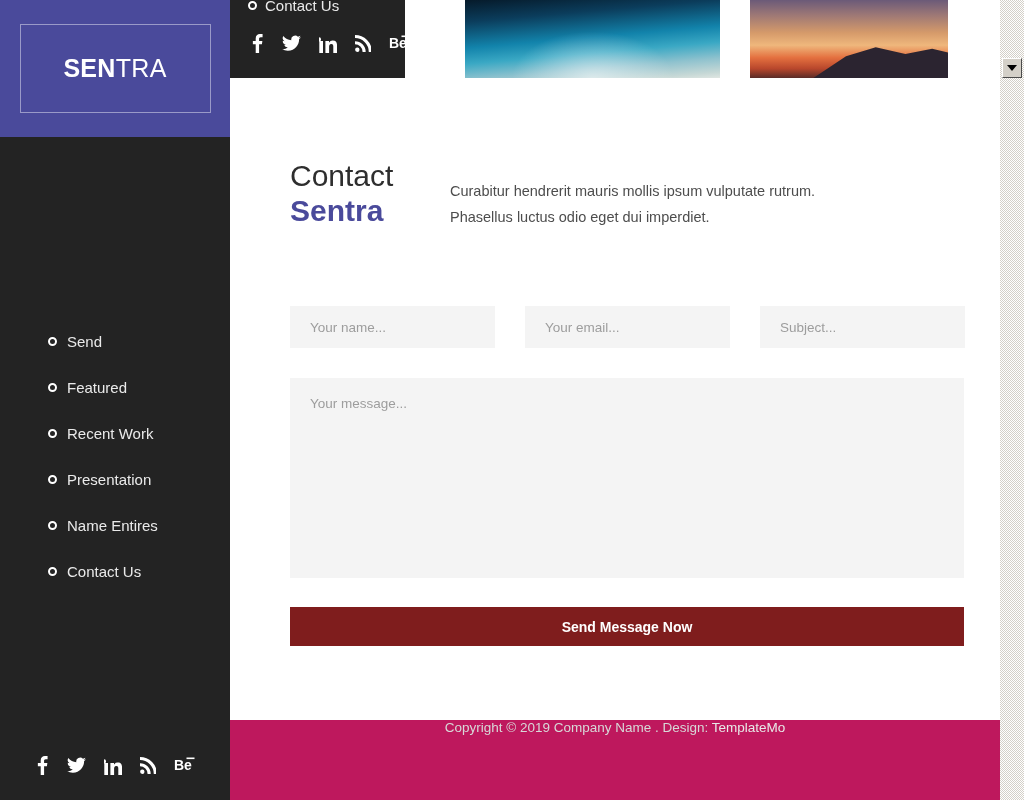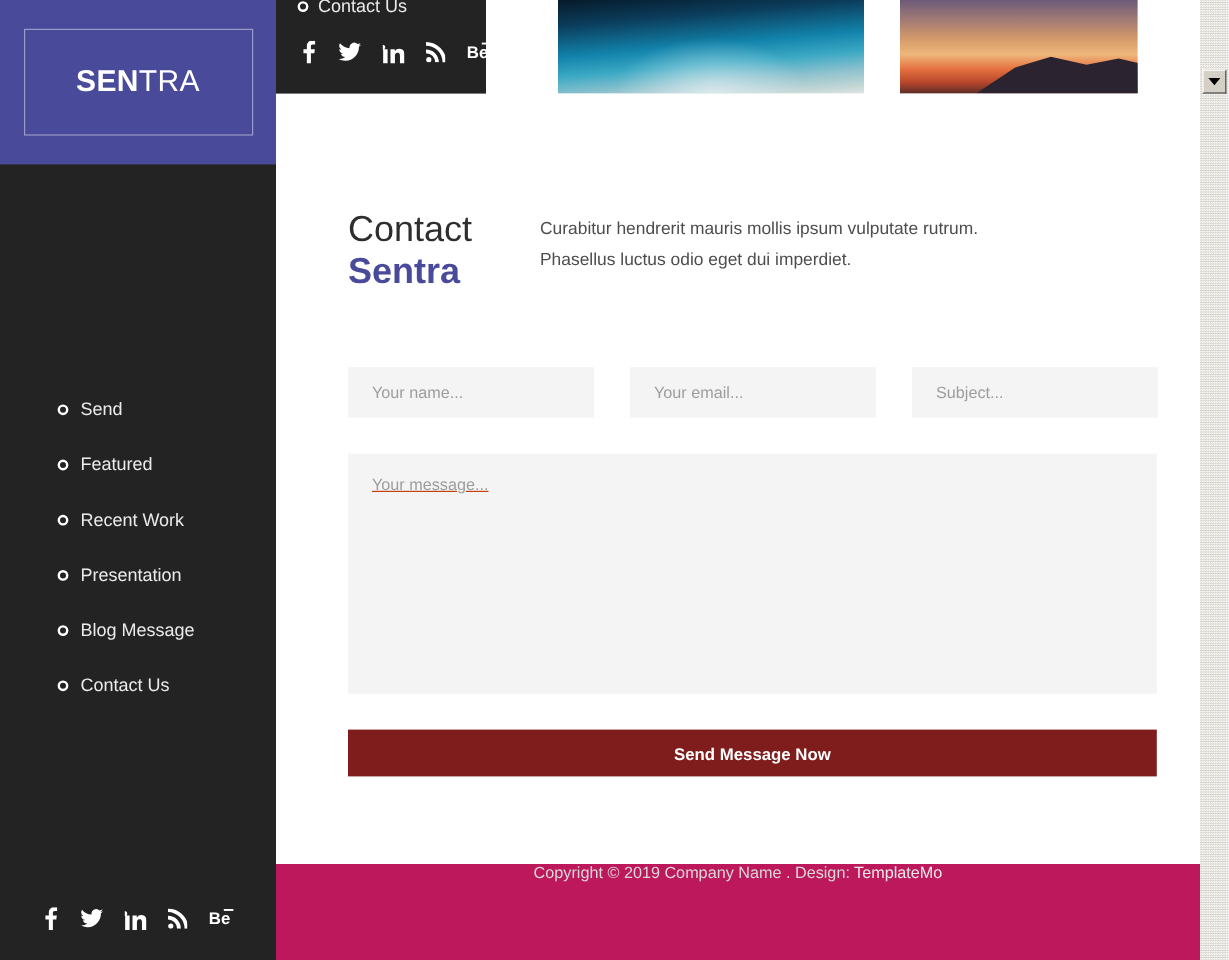--- a/index.html
+++ b/index.html
@@ -146,21 +146,21 @@
 
   
   #contact-section {
     position: absolute;
     left: 230px; top: 78px;
     width: 770px; height: 642px;
     background: #ffffff;
   }
   #contact-head {
     position: absolute;
-    left: 60px; top: 96px;
+    left: 60px; top: 80px;
     width: 150px;
   }
   #contact-head .line1 {
     color: #2e2e2e;
     font-size: 30px;
     line-height: 35px;
     font-weight: 400;
   }
   #contact-head .line2 {
     color: #4a4a9b;
@@ -200,22 +200,21 @@
   #message-field {
     margin-top: 30px;
     width: 674px; height: 200px;
     background: #f4f4f4;
     border: none;
     outline: none;
     resize: none;
     padding: 18px 20px;
     font-family: "Liberation Sans", sans-serif;
     font-size: 13.5px;
-    color: #c2410c;
-    text-decoration: underline;
+    color: #701a75;
   }
   #message-field::placeholder { color: #9d9d9d; }
   #send-button {
     margin-top: 25px;
     width: 674px; height: 39px;
     background: #7f1d1d;
     border: none;
     color: #ffffff;
     font-family: "Liberation Sans", sans-serif;
     font-size: 14px;
@@ -328,21 +327,21 @@
       <div class="nav-item">
         <span class="nav-bullet"></span>
         <span class="nav-label">Recent Work</span>
       </div>
       <div class="nav-item">
         <span class="nav-bullet"></span>
         <span class="nav-label">Presentation</span>
       </div>
       <div class="nav-item">
         <span class="nav-bullet"></span>
-        <span class="nav-label">Blog Message</span>
+        <span class="nav-label">Name Entires</span>
       </div>
       <div class="nav-item">
         <span class="nav-bullet"></span>
         <span class="nav-label">Contact Us</span>
       </div>
     </nav>
 
     <div id="sidebar-social">
       <span class="soc">
         <svg width="13" height="19" viewBox="0 0 10 18">

